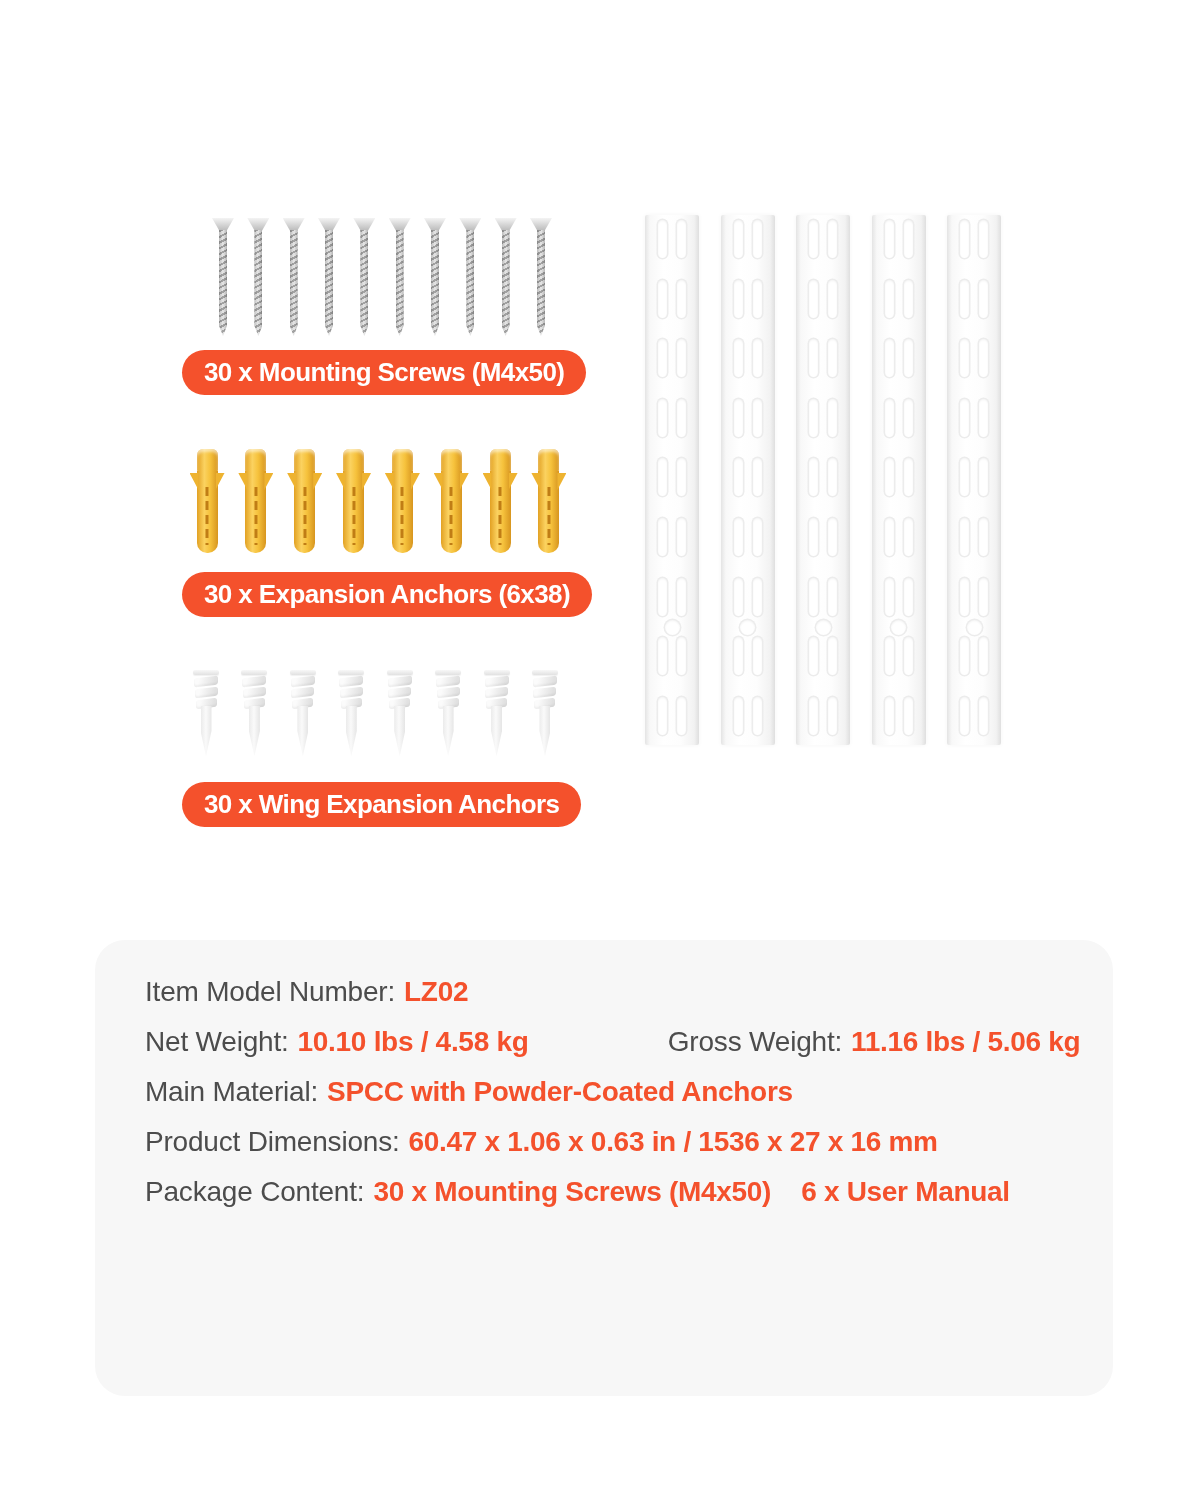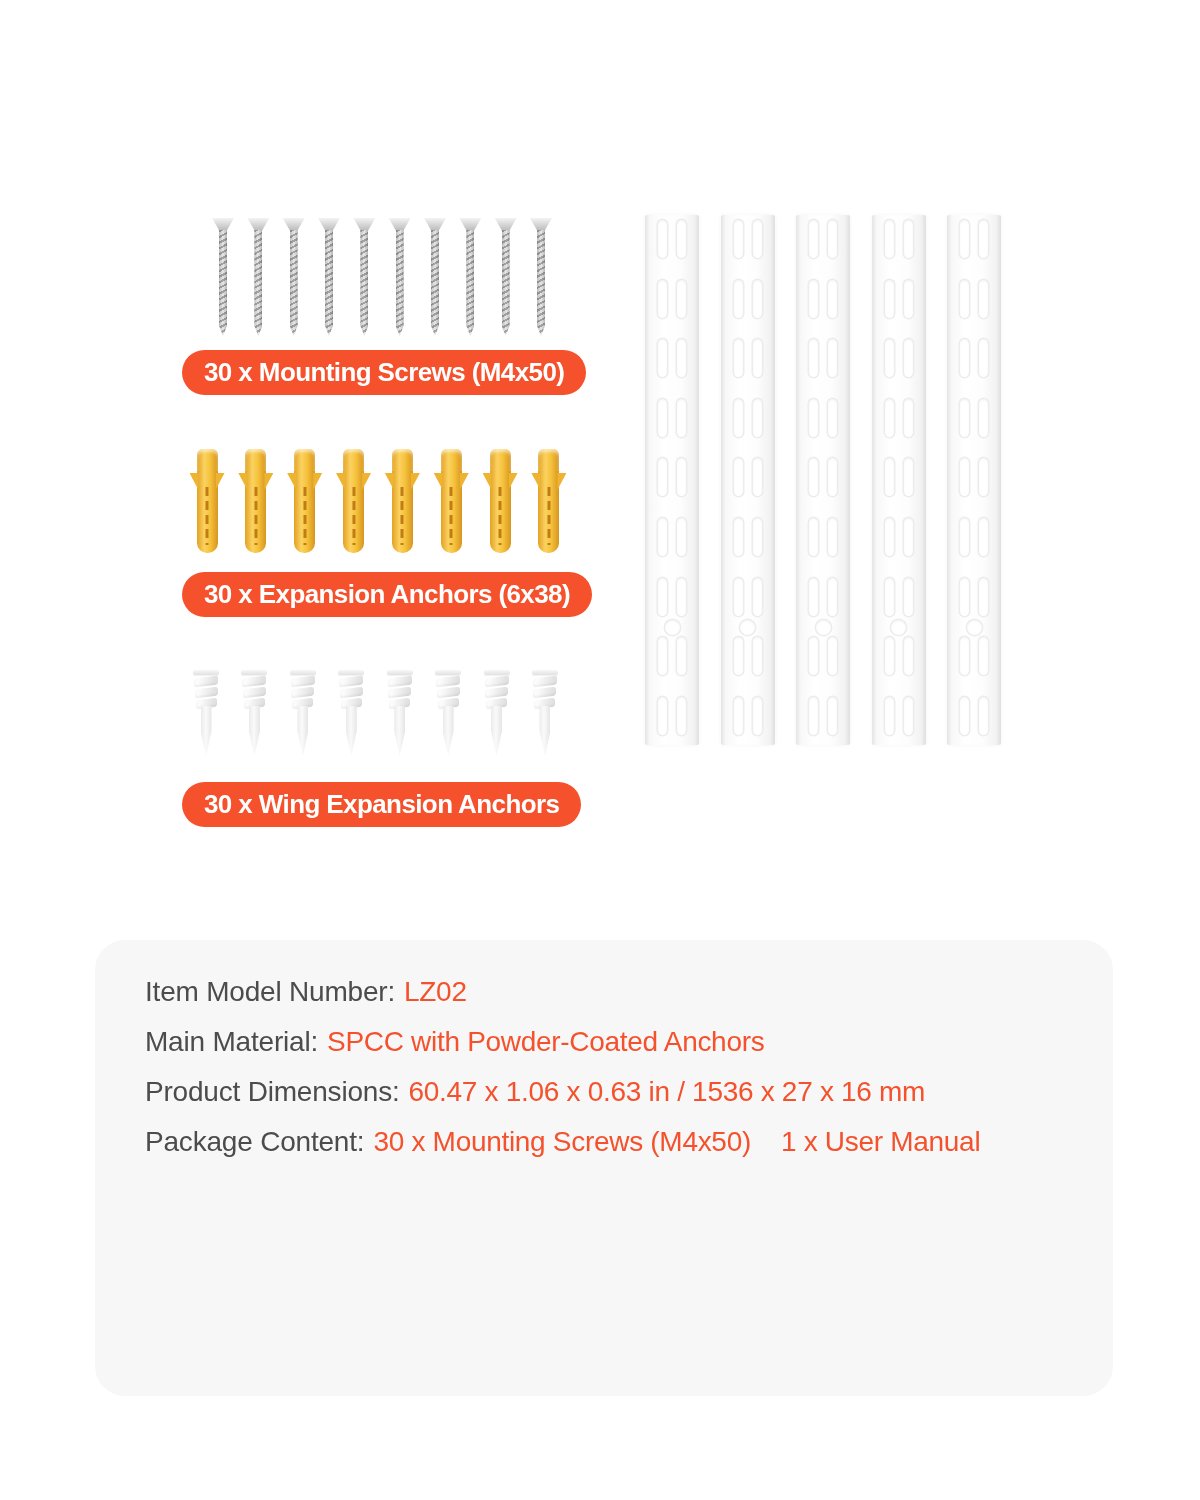--- a/index.html
+++ b/index.html
@@ -122,21 +122,21 @@
   
   .spec-panel{
     position:absolute;left:95px;top:940px;width:1018px;height:456px;
     background:var(--panel);border-radius:30px;
     padding:27px 40px 0 50px;
     font-size:28px;color:var(--gray);
   }
   .spec-row{line-height:50px;white-space:nowrap;}
   .cell1{display:inline-block;width:515px;}
   .lbl{color:var(--gray);letter-spacing:-0.2px;margin-top:15px;}
-  .val{color:var(--accent);font-weight:400;margin-left:9px;letter-spacing:-0.3px;}
+  .val{color:var(--accent);font-weight:700;margin-left:9px;letter-spacing:-0.3px;}
   .spec-row > .val:first-child{margin-left:0;}
   .val2{margin-left:30px;}
 </style>
 </head>
 <body>
 
 <div class="canvas">
 
   <div class="hw-row screws-row" id="screws-row">
       <div class="screw">
@@ -515,28 +515,35 @@
     </div>
 
   <div class="spec-panel">
 
     <div class="spec-row">
       <span class="lbl">Item Model Number:</span><span class="val">LZ02</span>
     </div>
 
 
 
+    <div class="spec-row">
+      <span class="cell1">
+        <span class="lbl">Net Weight:</span><span class="val">10.10 lbs / 4.58 kg</span>
+      </span><span class="cell2">
+        <span class="lbl">Gross Weight:</span><span class="val">11.16 lbs / 5.06 kg</span>
+      </span>
+    </div>
 
     <div class="spec-row">
       <span class="lbl">Main Material:</span><span class="val">SPCC with Powder-Coated Anchors</span>
     </div>
 
     <div class="spec-row">
       <span class="lbl">Product Dimensions:</span><span class="val">60.47 x 1.06 x 0.63 in / 1536 x 27 x 16 mm</span>
     </div>
 
     <div class="spec-row">
-      <span class="lbl">Package Content:</span><span class="val">30 x Mounting Screws (M4x50)</span><span class="val val2">1 x User Manual</span>
+      <span class="lbl">Package Content:</span><span class="val">30 x Mounting Screws (M4x50)</span><span class="val val2">6 x User Manual</span>
     </div>
 
 
   </div>
 </div>
 
 </body></html>

